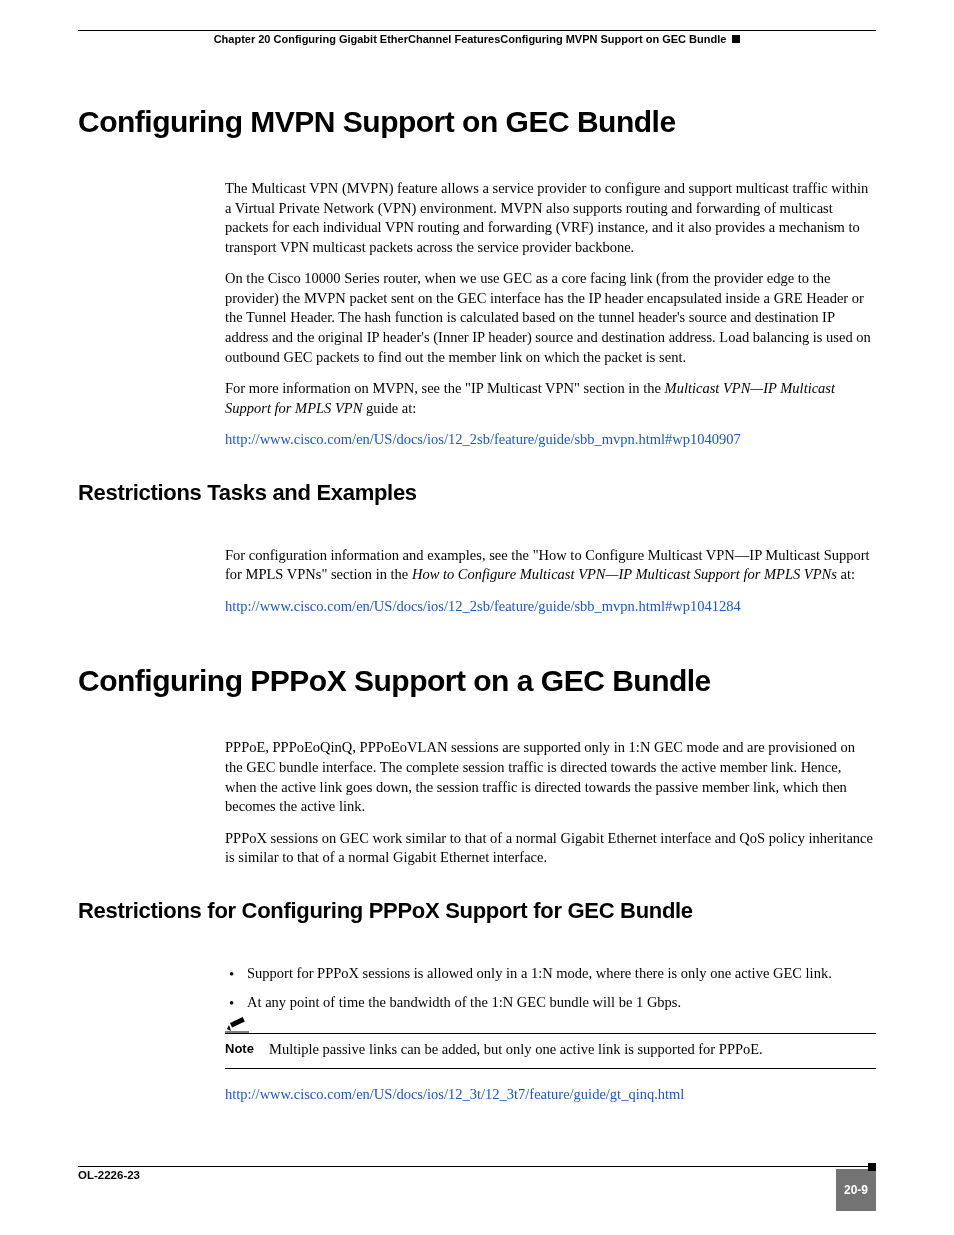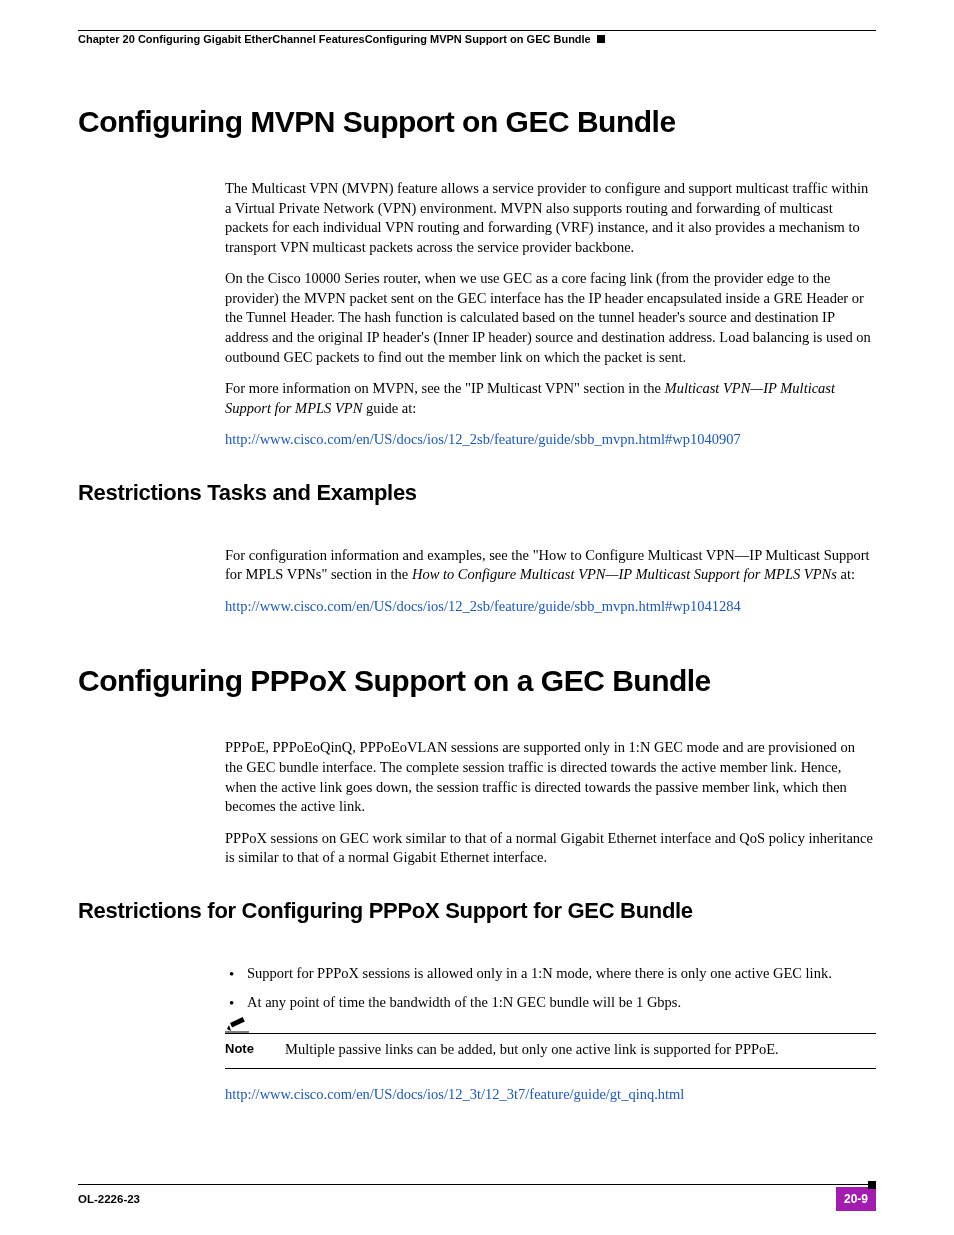--- a/index.html
+++ b/index.html
@@ -15,21 +15,21 @@
     position: relative;
     box-sizing: border-box;
     padding: 30px 78px 0 78px;
   }
   .rule-top {
     border-top: 1px solid #000;
     margin: 0 0 2px 0;
   }
   .running-head {
     display: flex;
-    justify-content: flex-start;
+    justify-content: center;
     font-family: Arial, Helvetica, sans-serif;
     font-size: 11px;
     font-weight: bold;
   }
   .running-head .right {
     display: flex;
     align-items: center;
     gap: 6px;
   }
   .sq {
@@ -79,21 +79,20 @@
   .bullets li::before {
     content: "•";
     position: absolute;
     left: 4px;
     top: 0;
     font-size: 15px;
   }
   .note-row {
     display: flex;
     align-items: flex-start;
-    gap: 16px;
     margin: 4px 0 16px 0;
     border-top: 1px solid #000;
     border-bottom: 1px solid #000;
     padding: 6px 0 8px 0;
   }
   .note-label-wrap {
     display: flex;
     flex-direction: column;
     align-items: flex-start;
     min-width: 44px;
@@ -139,30 +138,29 @@
     text-align: right;
     font-family: Arial, Helvetica, sans-serif;
     font-size: 11.5px;
     font-weight: bold;
     margin-bottom: 4px;
     margin-top: -18px;
   }
   .footer-row {
     display: flex;
     justify-content: space-between;
-    align-items: center;
     font-family: Arial, Helvetica, sans-serif;
     font-size: 11.5px;
     font-weight: bold;
     gap: 32px;
   }
   .page-tab {
-    background: #a21caf;
+    background: #737373;
     color: #fff;
-    padding: 5px 8px;
+    padding: 14px 8px;
     font-size: 12px;
   }
 </style>
 </head>
 <body>
 
 <div class="page">
 
   <div class="rule-top"></div>
   <div class="running-head">

